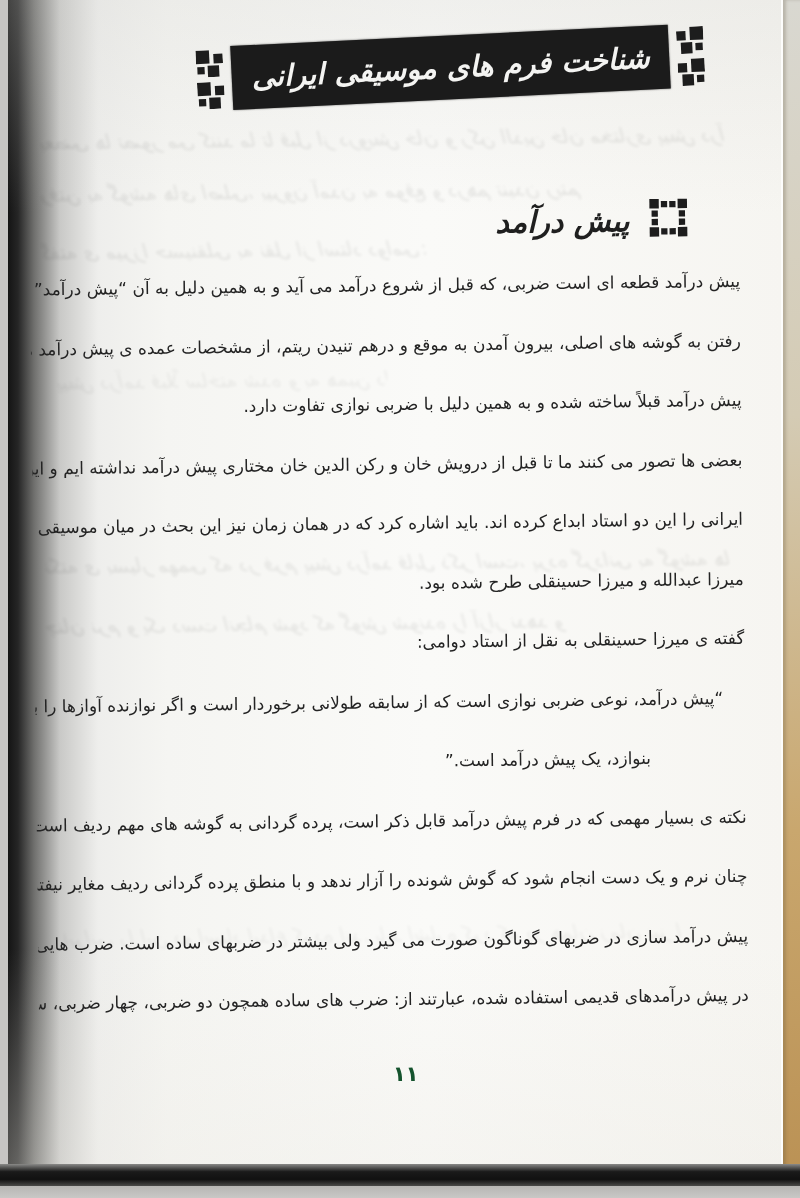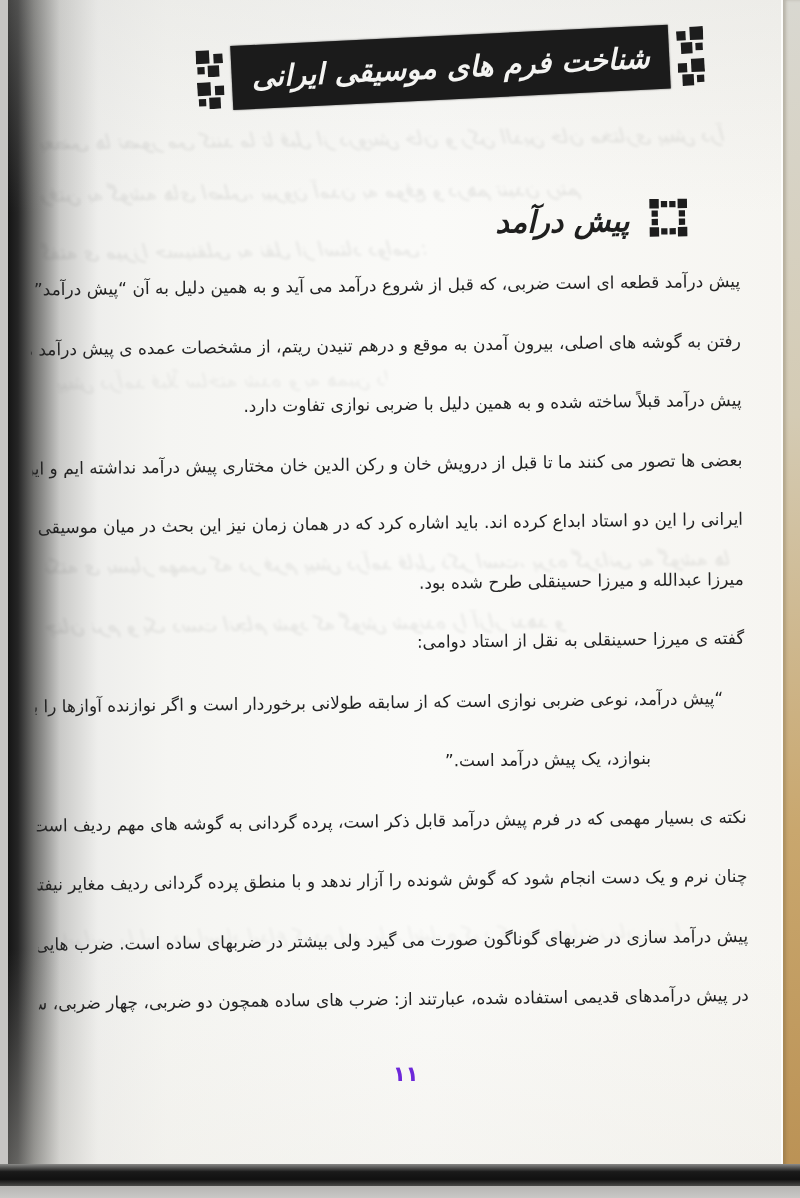--- a/index.html
+++ b/index.html
@@ -86,21 +86,21 @@
     direction:rtl;text-align:right;
     font-size:17px;letter-spacing:-0.2px;color:#242424;
   }
   .line{height:59.5px;line-height:59.5px;white-space:nowrap;overflow:hidden;}
   .line.indent-sm{padding-right:22px;}
   .line.indent-lg{padding-right:95px;}
 
   
   .page-number{
     position:absolute;top:1062px;left:372px;width:56px;
-    text-align:center;font-size:21px;font-weight:bold;color:#6d28d9;
+    text-align:center;font-size:21px;font-weight:bold;color:#14532d;
   }
 
   .orn{fill:#1d1d1d;}
 </style>
 </head>
 <body>
 
 <div class="scan">
 
   <div class="sheet"></div>

